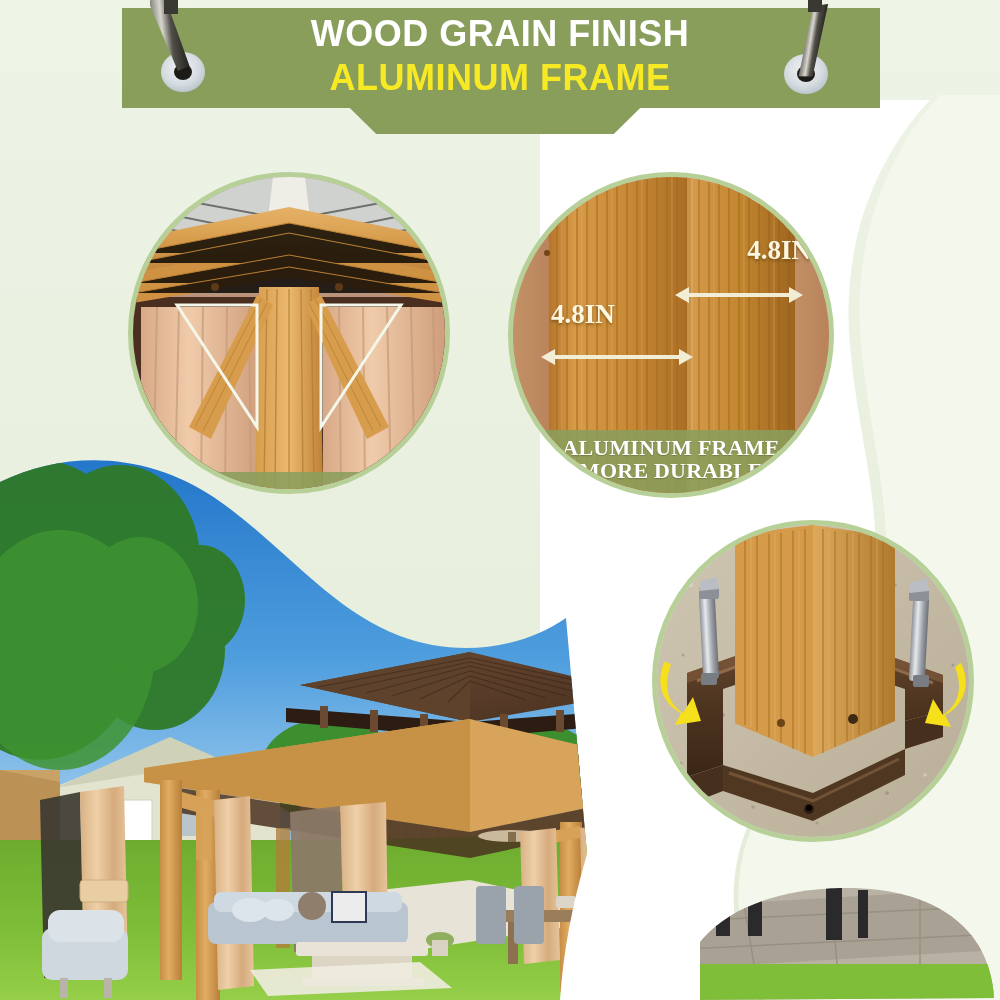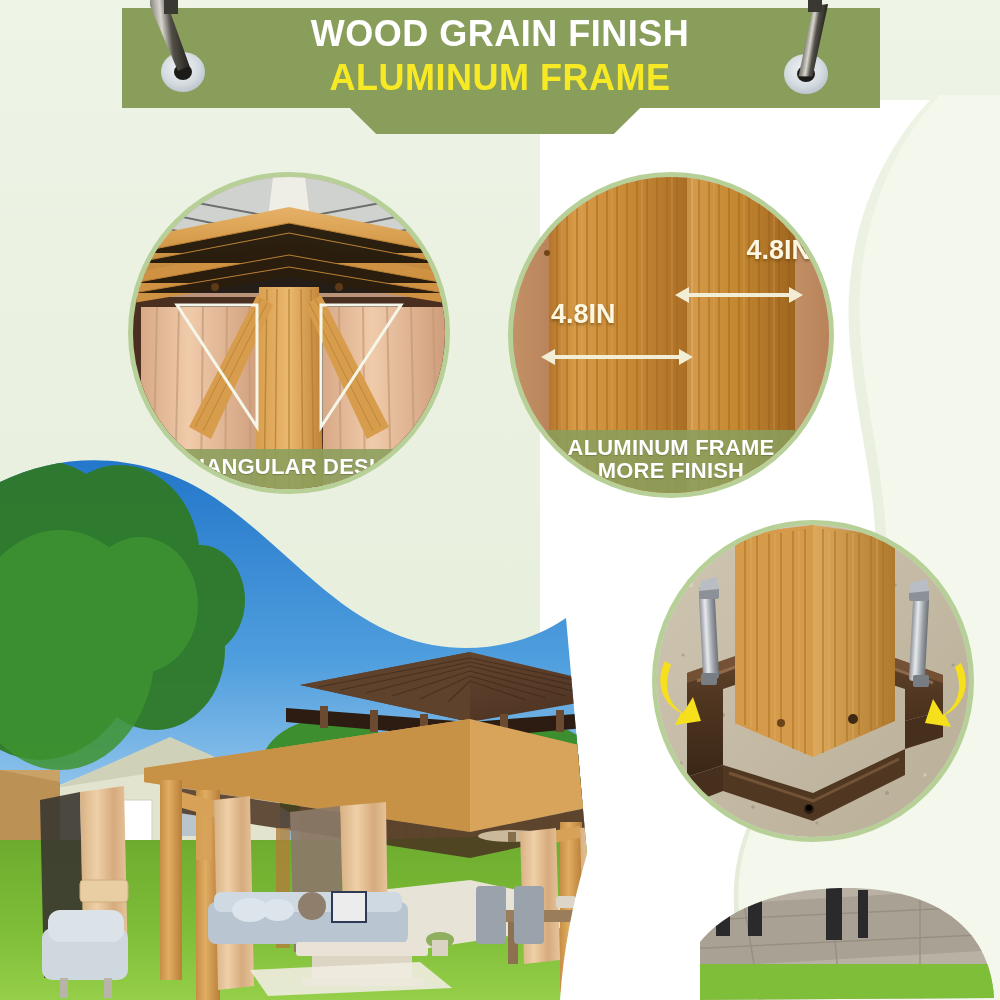--- a/index.html
+++ b/index.html
@@ -53,21 +53,21 @@
     position:absolute;left:0;right:0;bottom:0;
     background:rgba(138,158,92,.88);
     color:#ffffff;text-align:center;font-weight:bold;
     line-height:1.04;padding:7px 4px 10px 4px;
     font-size:22px;letter-spacing:.2px;
     text-shadow:0 1px 1px rgba(60,70,35,.35);
   }
   .callout .caption .l2{display:block;}
 
   #callout-triangular{left:128px;top:172px;width:322px;height:322px;}
-  #callout-frame{left:508px;top:172px;width:326px;height:326px;}
+  #callout-frame{left:508px;top:172px;width:326px;height:326px;font-family:Liberation Serif, serif;}
   #callout-anchor{left:652px;top:520px;width:322px;height:322px;}
 
   
   .dim{position:absolute;color:#fdf6e0;font-weight:bold;font-size:27px;
        text-shadow:0 2px 3px rgba(90,60,10,.55);}
 
   
   #photo-gazebo{position:absolute;left:0;top:440px;width:700px;height:560px;}
   
   #photo-patio{position:absolute;left:620px;top:880px;width:380px;height:120px;}
@@ -434,21 +434,20 @@
       <g stroke="#b07c33" stroke-width="1" opacity=".7">
         <path d="M128,122 L62,250 M134,126 L70,254 M182,122 L248,250 M176,126 L240,254"></path>
       </g>
 
       <g fill="none" stroke="#f3f6e8" stroke-width="3">
         <path d="M44,128 L124,128 L124,250 Z"></path>
         <path d="M268,128 L188,128 L188,250 Z"></path>
       </g>
     </svg>
     <div class="caption nosel">
-      <span>TRIANGULAR DESIGN</span>
     </div>
   </div>
 
   <div class="callout" id="callout-frame">
     <svg class="photo" viewBox="0 0 316 316" preserveAspectRatio="xMidYMid slice">
       <defs>
         <linearGradient id="postL" x1="0" y1="0" x2="1" y2="0">
           <stop offset="0%" stop-color="#b5762c"></stop>
           <stop offset="18%" stop-color="#d79a47"></stop>
           <stop offset="55%" stop-color="#c98a36"></stop>
@@ -504,21 +503,21 @@
         <path d="M42,172 L28,180 L42,188 Z" fill="#f2edd5"></path>
         <path d="M166,172 L180,180 L166,188 Z" fill="#f2edd5"></path>
       </g>
     </svg>
 
     <div class="dim" style="right:18px;top:58px;">4.8IN</div>
     <div class="dim" style="left:38px;top:122px;">4.8IN</div>
 
     <div class="caption nosel">
       <span>ALUMINUM FRAME</span>
-      <span class="l2">MORE FINISH</span>
+      <span class="l2">MORE DURABLE</span>
     </div>
   </div>
 
   <div class="callout" id="callout-anchor">
     <svg class="photo" viewBox="0 0 312 312" preserveAspectRatio="xMidYMid slice">
       <defs>
         <linearGradient id="concrete" x1="0" y1="0" x2="1" y2="1">
           <stop offset="0%" stop-color="#cfc6b2"></stop>
           <stop offset="100%" stop-color="#b9ae97"></stop>
         </linearGradient>

